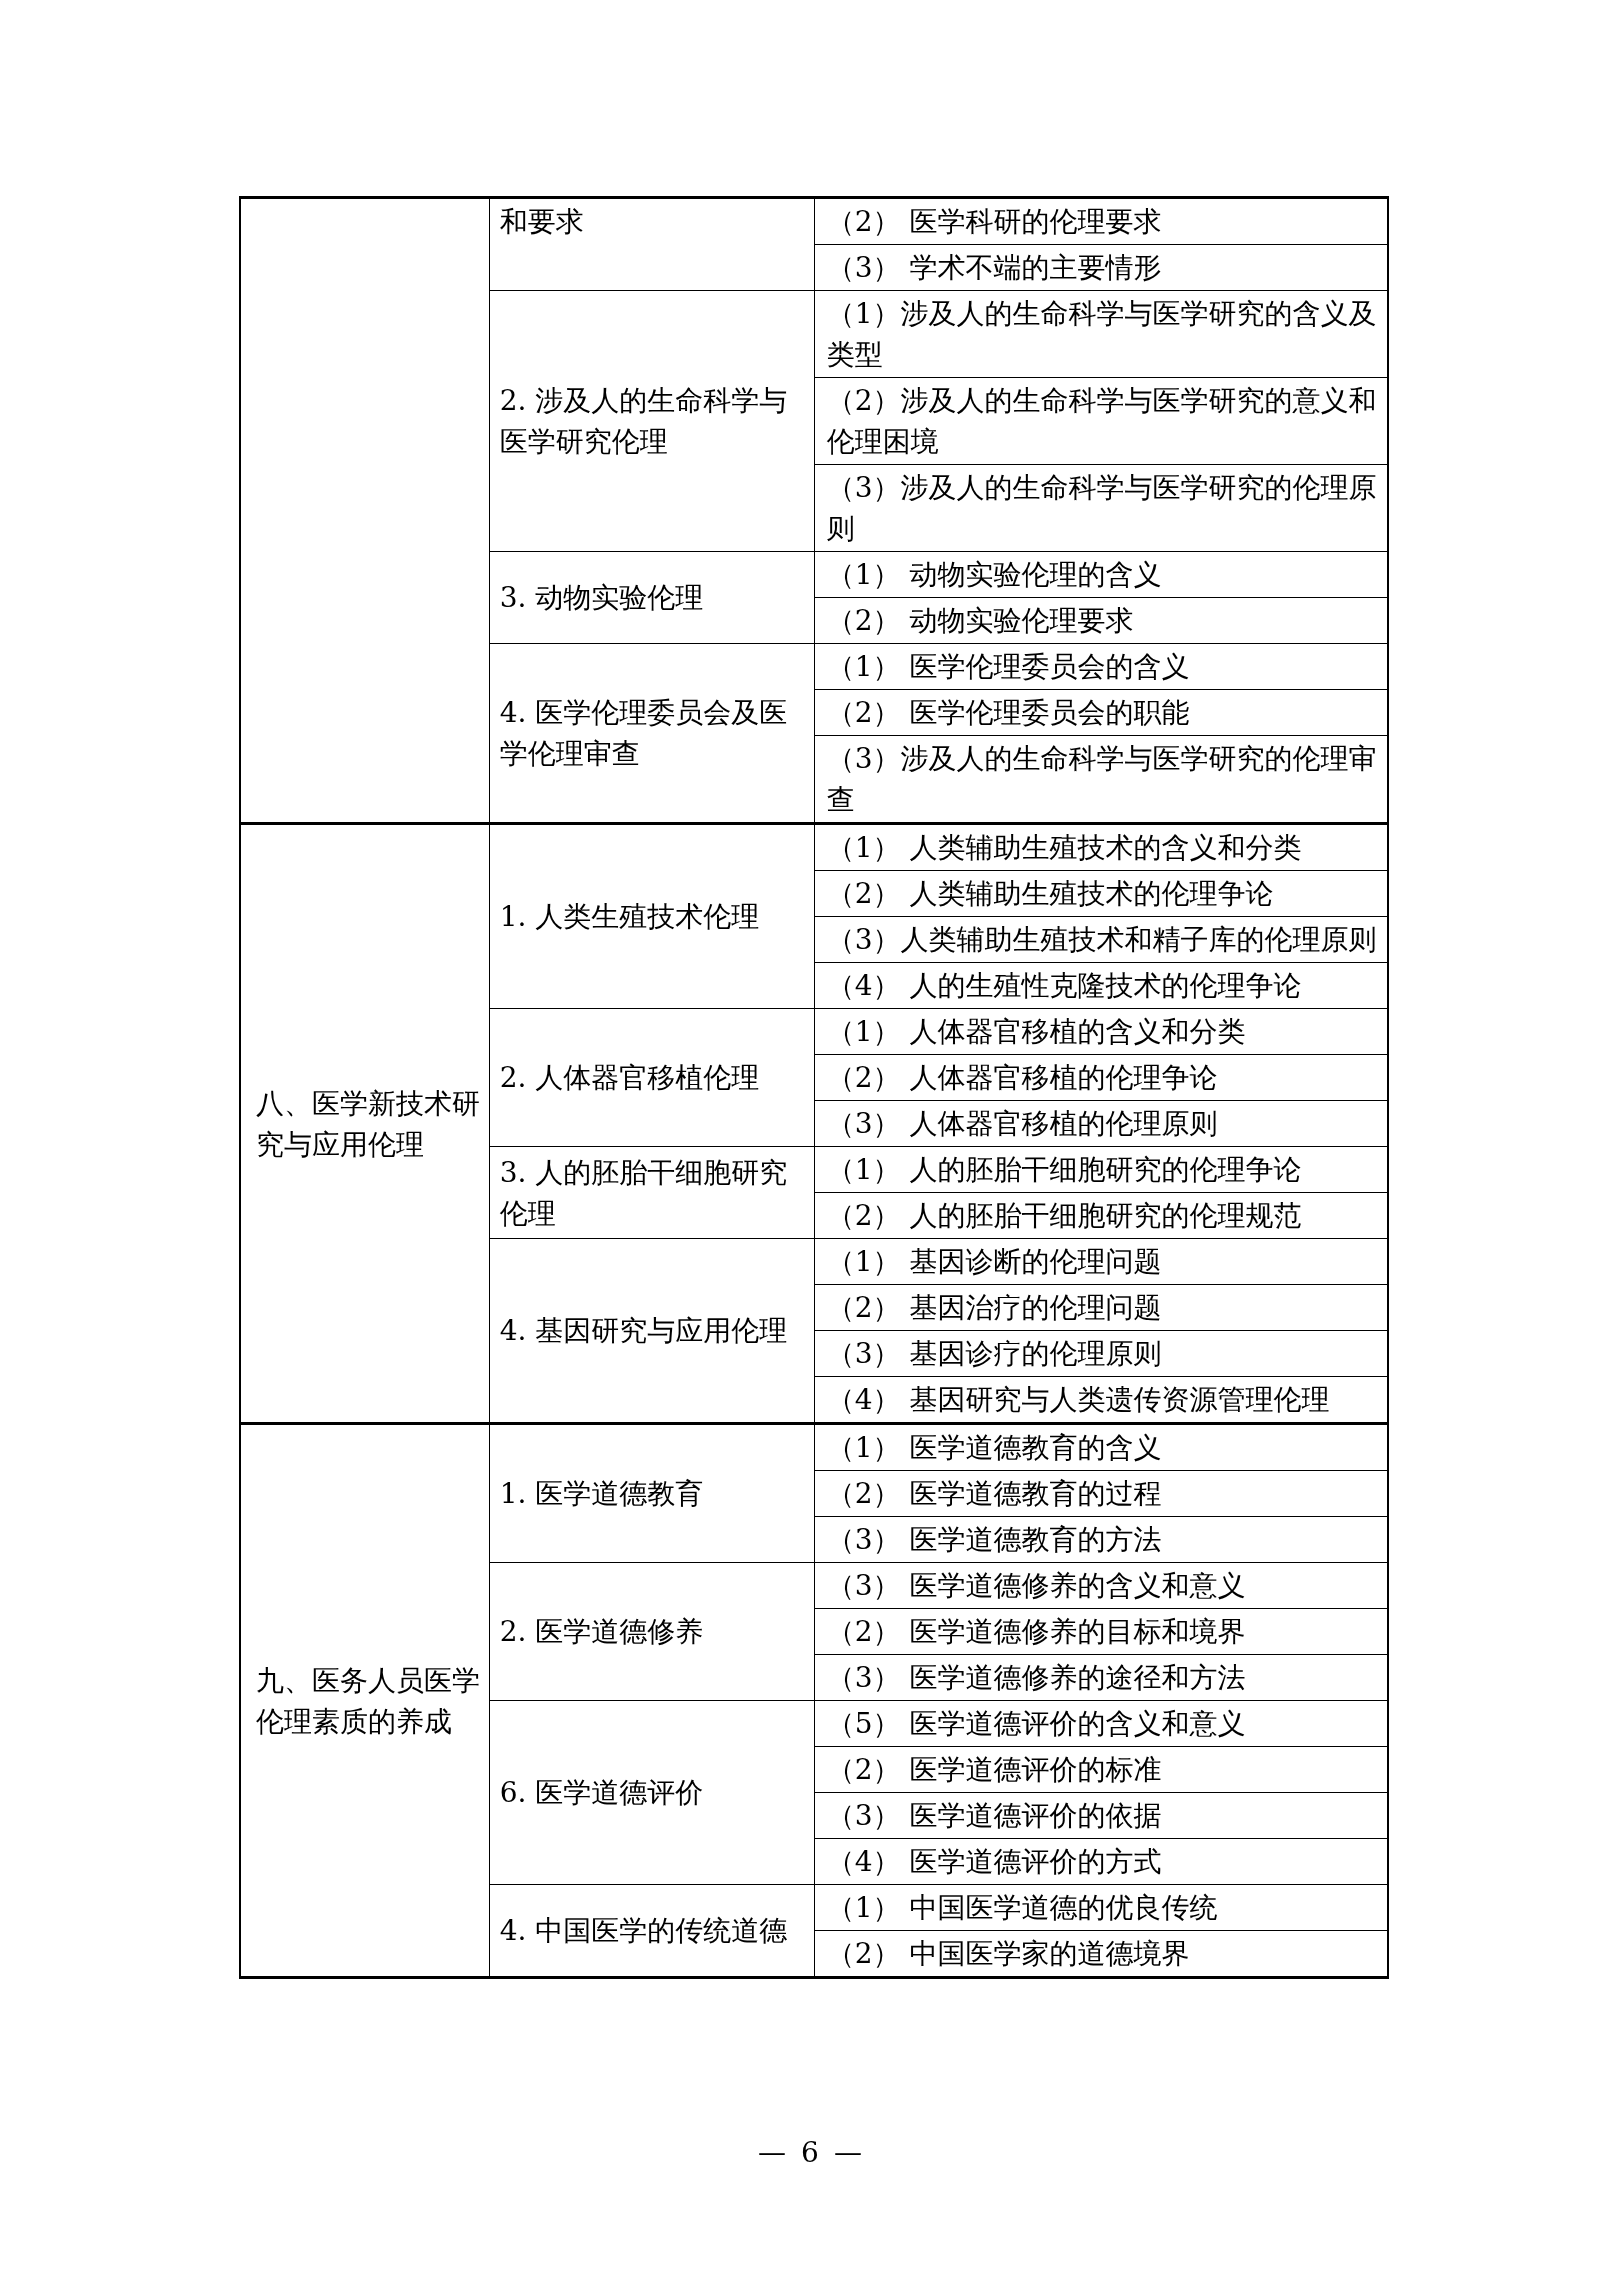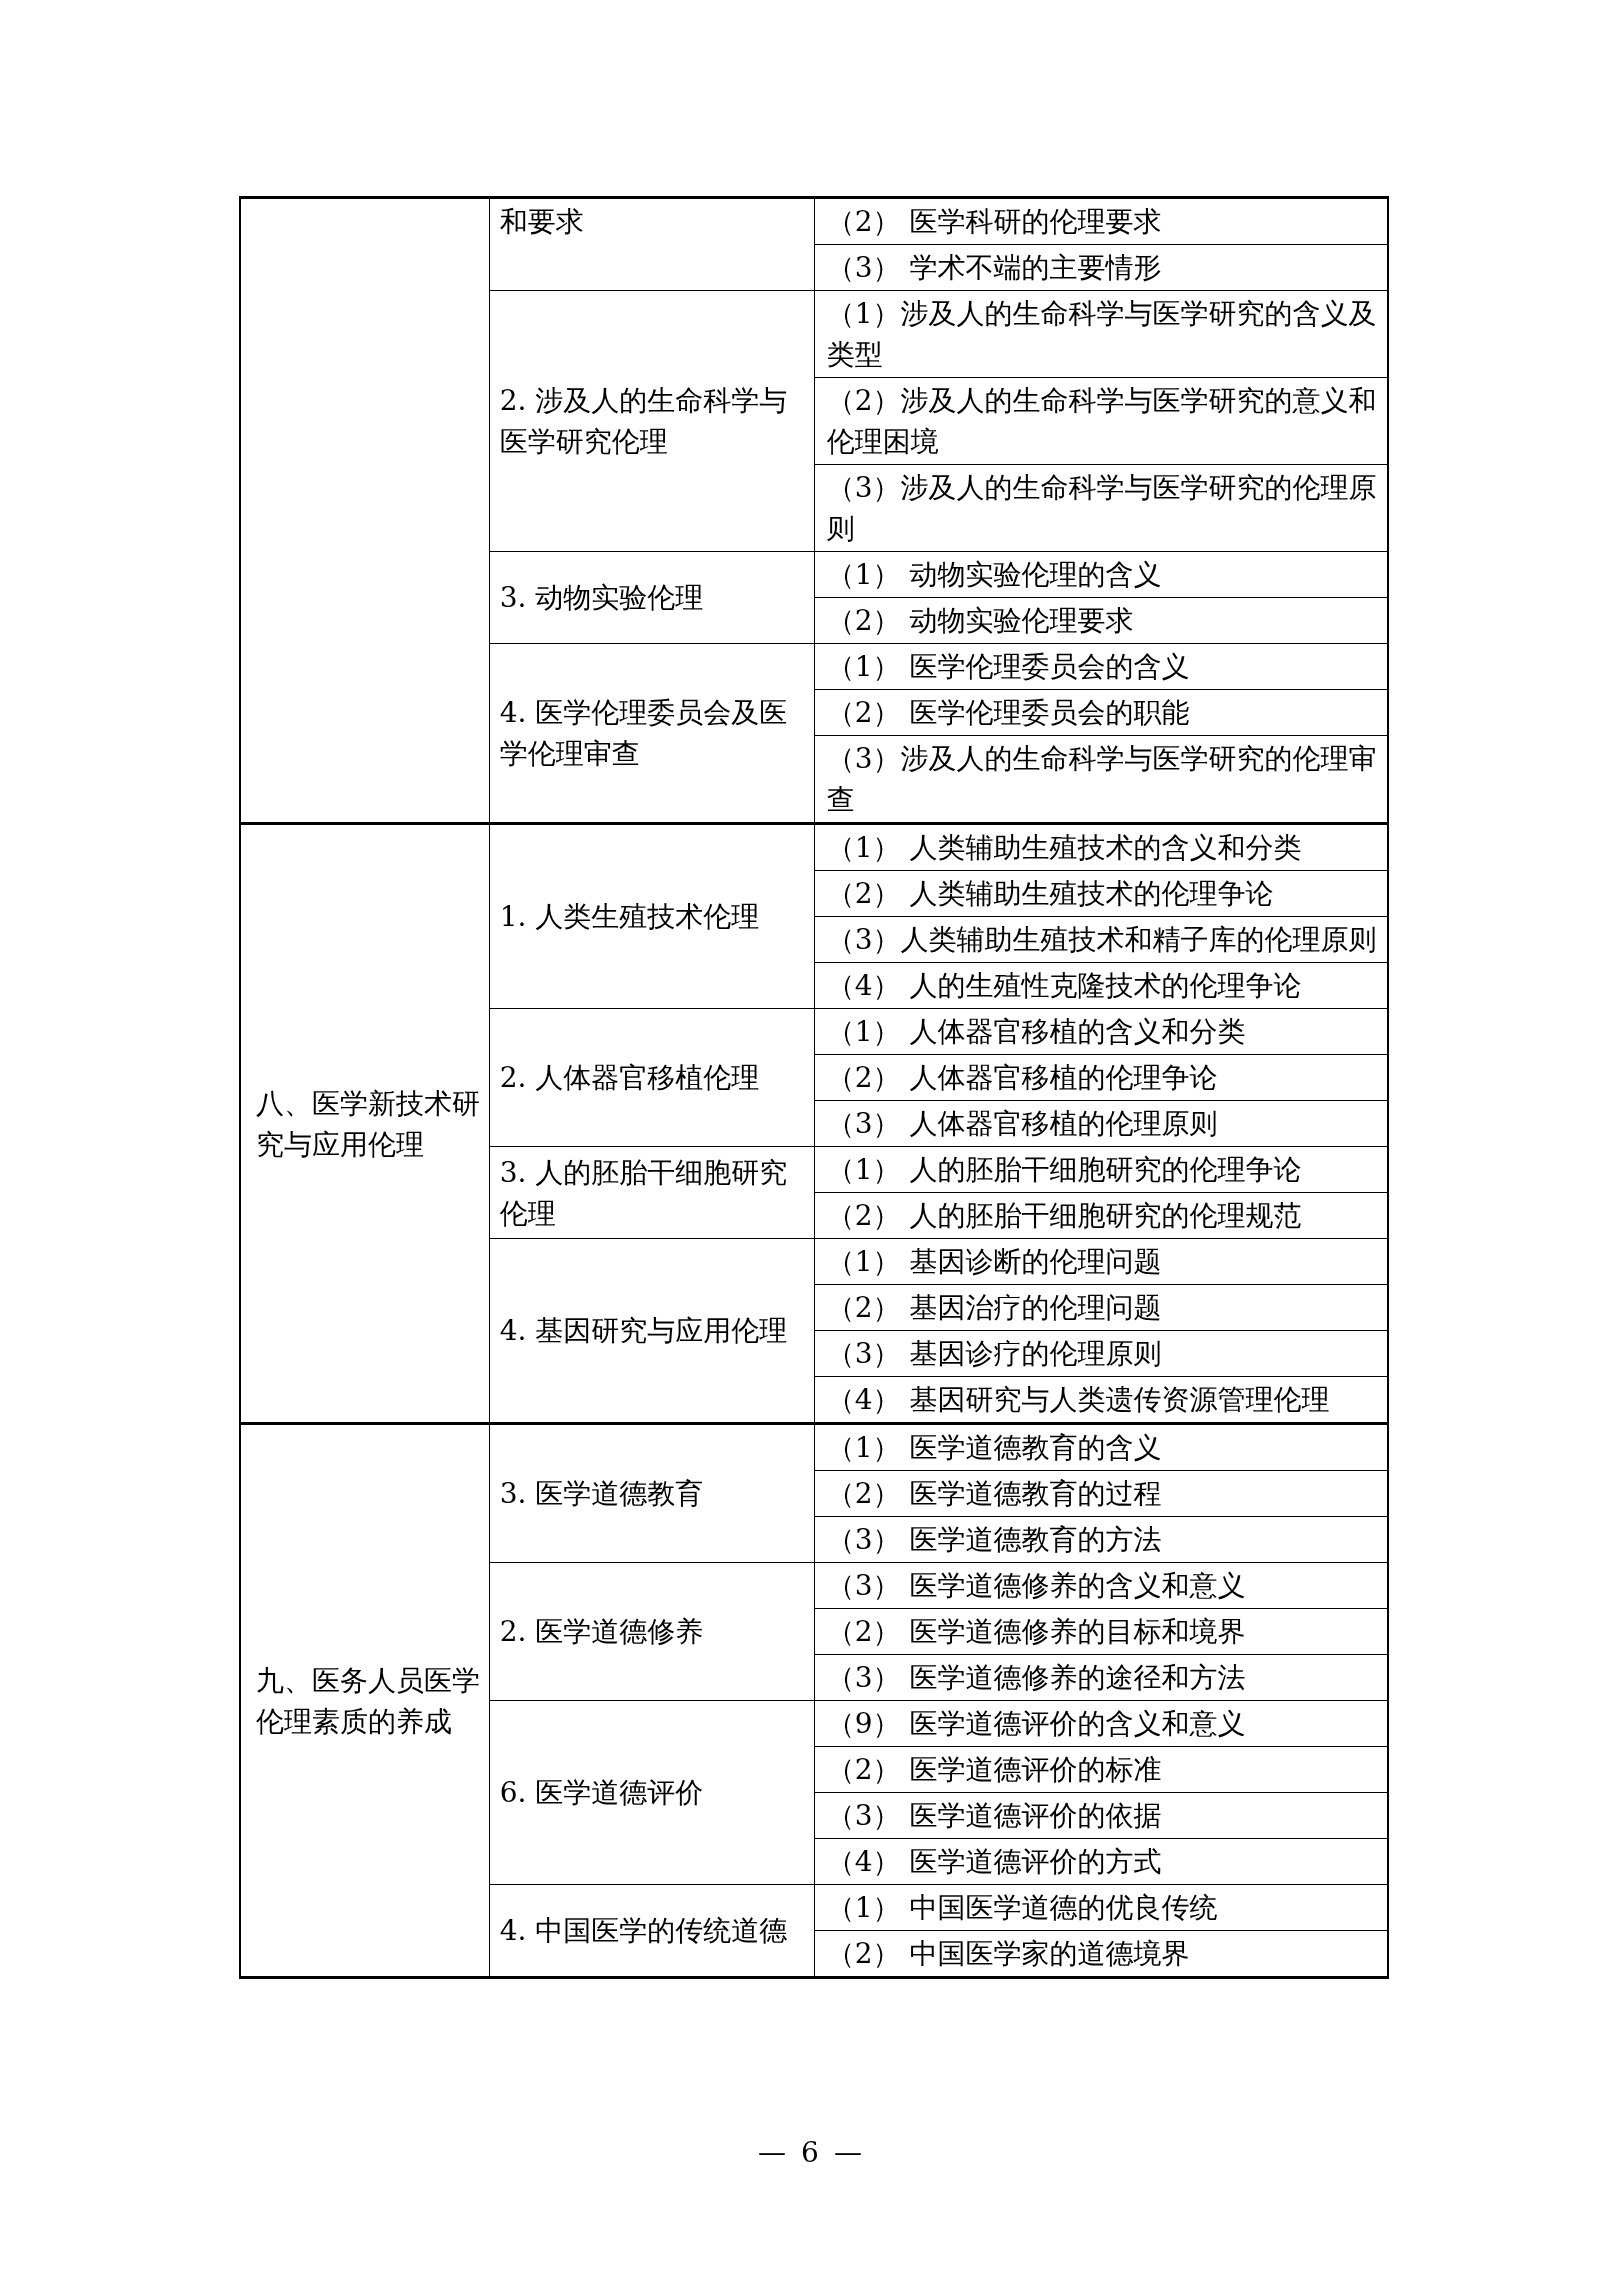--- a/index.html
+++ b/index.html
@@ -147,42 +147,42 @@
       <tr>
         <td class="c3">（3） 基因诊疗的伦理原则</td>
       </tr>
       <tr>
         <td class="c3">（4） 基因研究与人类遗传资源管理伦理</td>
       </tr>
 
       <tr class="sec-start">
         <td class="c1" rowspan="12">九、医务人员医学
 伦理素质的养成</td>
-        <td class="c2" rowspan="3">3. 医学道德教育</td>
+        <td class="c2" rowspan="3">1. 医学道德教育</td>
         <td class="c3">（1） 医学道德教育的含义</td>
       </tr>
       <tr>
         <td class="c3">（2） 医学道德教育的过程</td>
       </tr>
       <tr>
         <td class="c3">（3） 医学道德教育的方法</td>
       </tr>
       <tr>
         <td class="c2" rowspan="3">2. 医学道德修养</td>
         <td class="c3">（3） 医学道德修养的含义和意义</td>
       </tr>
       <tr>
         <td class="c3">（2） 医学道德修养的目标和境界</td>
       </tr>
       <tr>
         <td class="c3">（3） 医学道德修养的途径和方法</td>
       </tr>
       <tr>
         <td class="c2" rowspan="4">6. 医学道德评价</td>
-        <td class="c3">（9） 医学道德评价的含义和意义</td>
+        <td class="c3">（5） 医学道德评价的含义和意义</td>
       </tr>
       <tr>
         <td class="c3">（2） 医学道德评价的标准</td>
       </tr>
       <tr>
         <td class="c3">（3） 医学道德评价的依据</td>
       </tr>
       <tr>
         <td class="c3">（4） 医学道德评价的方式</td>
       </tr>

